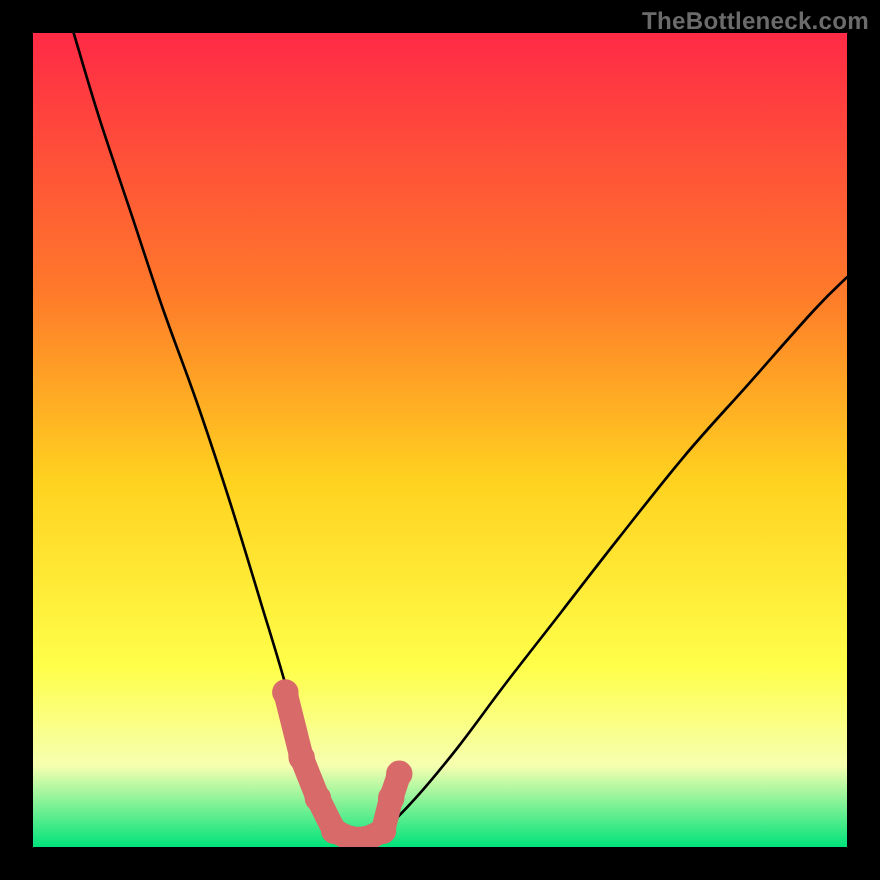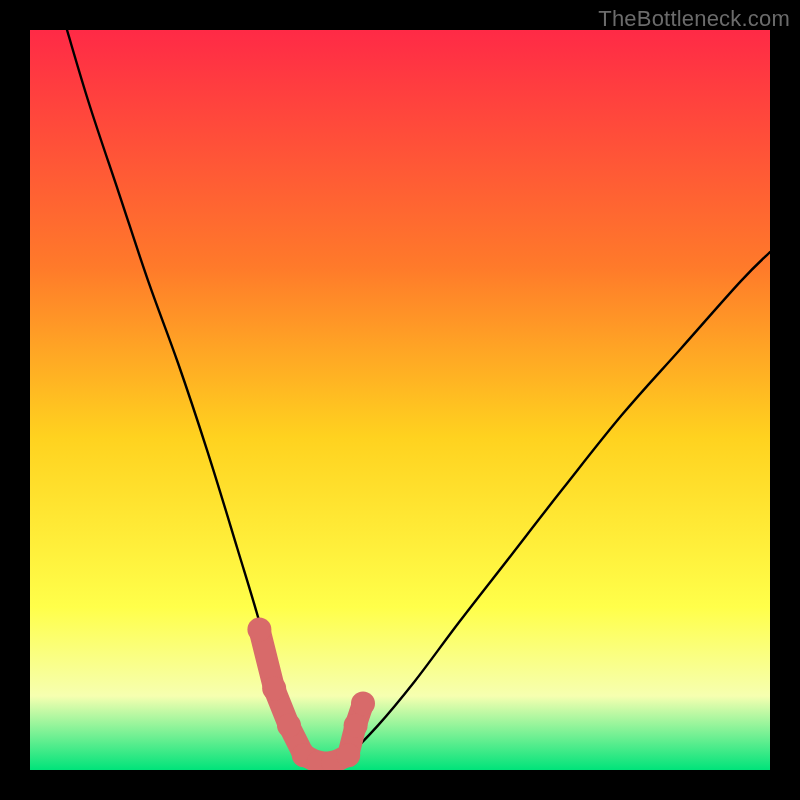--- a/index.html
+++ b/index.html
@@ -22,21 +22,21 @@
     top: 30px;
     width: 740px;
     height: 740px;
   }
   .watermark {
     position: absolute;
     top: 6px;
     right: 10px;
     color: #6b6b6b;
     font-size: 22px;
-    font-weight: 400;
+    font-weight: 700;
     letter-spacing: 0.2px;
     z-index: 5;
   }
   svg { display: block; }
 </style>
 </head>
 <body>
 
 <div class="frame">
 

